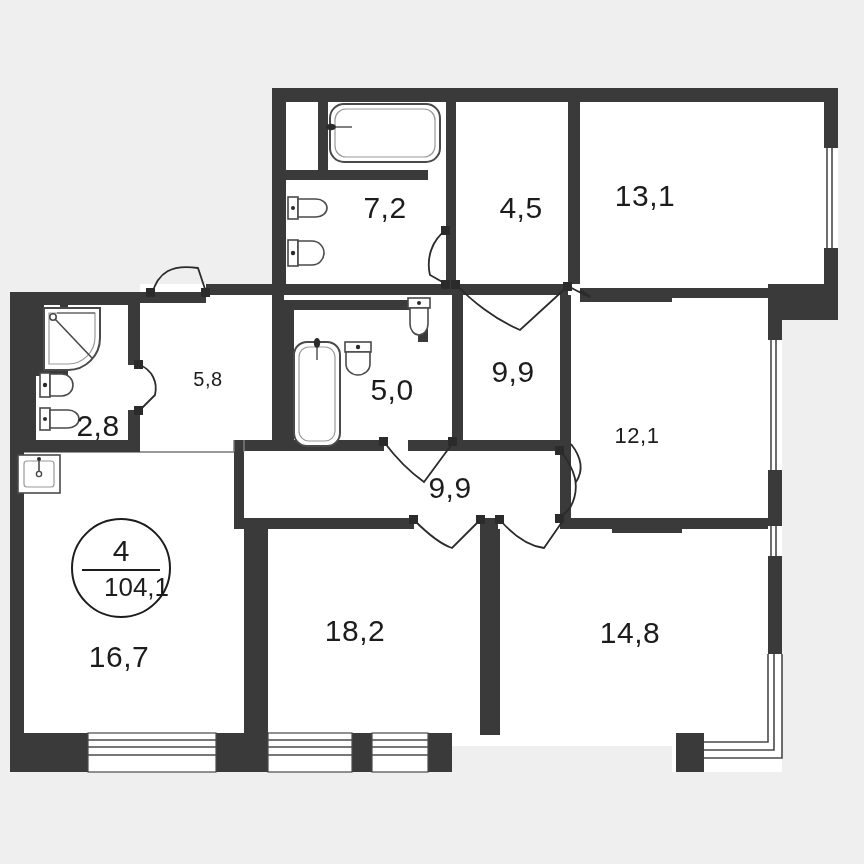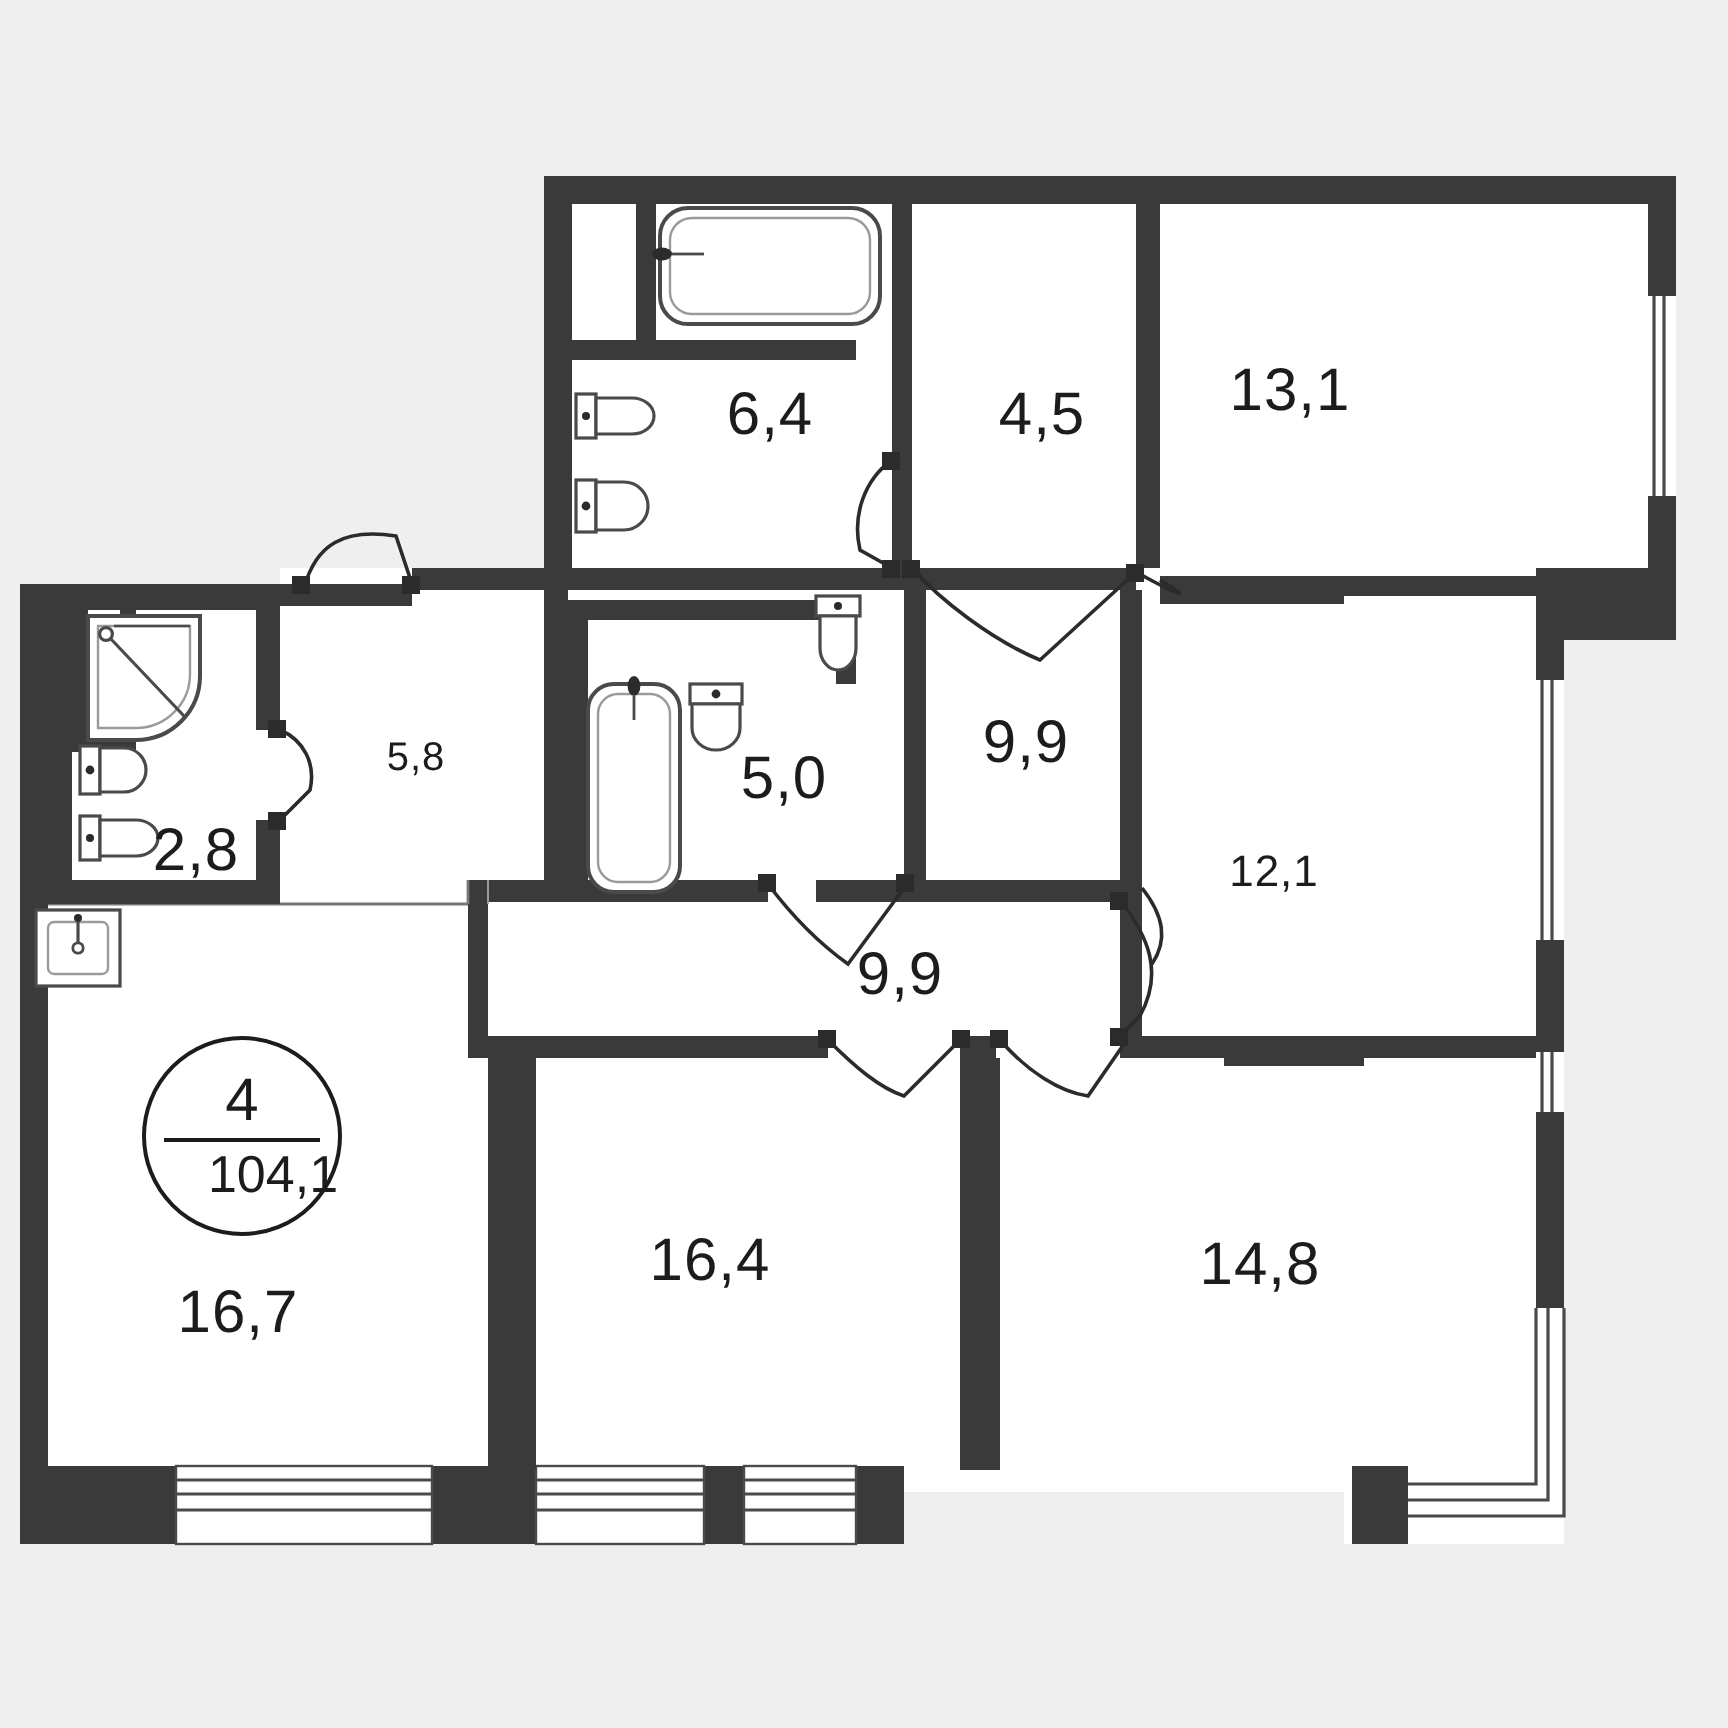--- a/index.html
+++ b/index.html
@@ -338,31 +338,31 @@
       <path d="M 500 520 C 514 536 530 546 544 548 L 562 522"></path>
       <rect x="495" y="515" width="9" height="9" fill="#2b2b2b" stroke="none"></rect>
     </g>
 
     <g fill="none" stroke="#9a9a9a" stroke-width="1">
       <path d="M 244 452 L 244 440"></path>
     </g>
 
   </svg>
 
-  <div class="room-label" style="left:385px; top:208px; font-size:30px;">6,4</div>
+  <div class="room-label" style="left:385px; top:208px; font-size:30px;">7,2</div>
   <div class="room-label" style="left:521px; top:208px; font-size:30px;">4,5</div>
   <div class="room-label" style="left:645px; top:196px; font-size:30px;">13,1</div>
   <div class="room-label" style="left:98px;  top:388px; font-size:30px;margin-top:38px;">2,8</div>
   <div class="room-label" style="left:208px; top:379px; font-size:20px;">5,8</div>
   <div class="room-label" style="left:392px; top:390px; font-size:30px;">5,0</div>
   <div class="room-label" style="left:513px; top:372px; font-size:30px;">9,9</div>
   <div class="room-label" style="left:637px; top:436px; font-size:22px;">12,1</div>
   <div class="room-label" style="left:450px; top:488px; font-size:30px;">9,9</div>
   <div class="room-label" style="left:119px; top:657px; font-size:30px;">16,7</div>
-  <div class="room-label" style="left:355px; top:631px; font-size:30px;">16,4</div>
+  <div class="room-label" style="left:355px; top:631px; font-size:30px;">18,2</div>
   <div class="room-label" style="left:630px; top:633px; font-size:30px;">14,8</div>
 
   <div class="badge-wrap" style="left:121px; top:568px;">
     <div class="badge-rooms">4</div>
     <div class="badge-rule"></div>
     <div class="badge-area">104,1</div>
   </div>
 
 </div>
 

